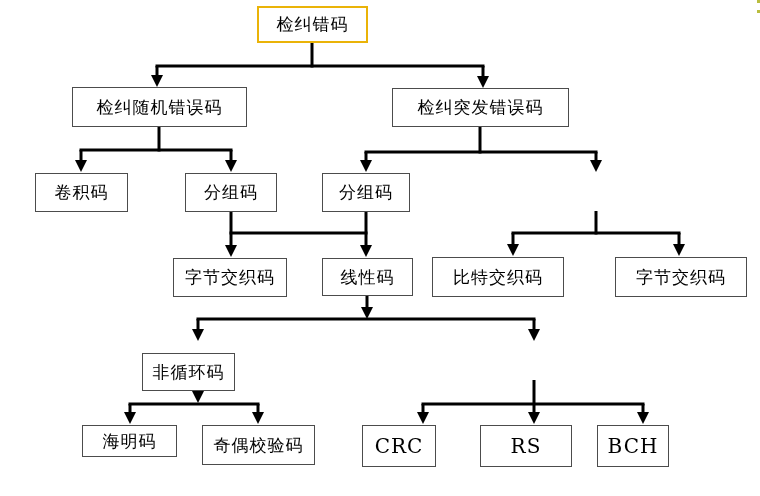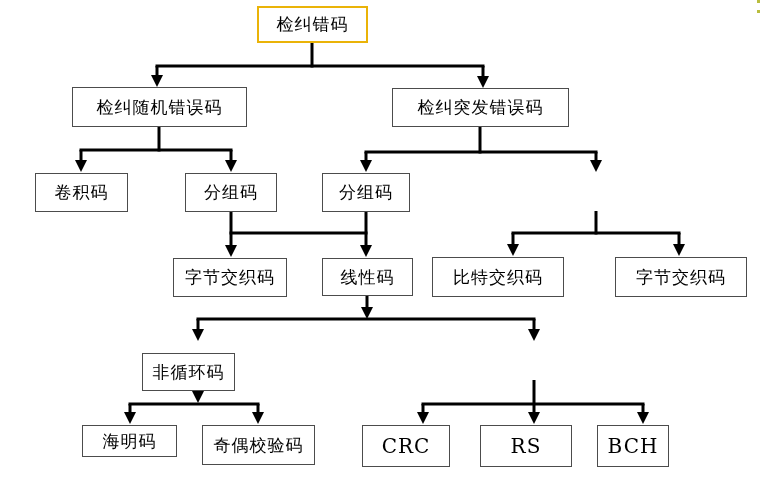--- a/index.html
+++ b/index.html
@@ -121,21 +121,21 @@
 
   <div class="node" style="left:615px;top:257px;width:132px;height:40px">字节交织码</div>
 
   <div class="node" style="left:142px;top:353px;width:93px;height:38px">非循环码</div>
 
 
   <div class="node" style="left:82px;top:425px;width:95px;height:32px">海明码</div>
 
   <div class="node" style="left:202px;top:425px;width:113px;height:40px">奇偶校验码</div>
 
-  <div class="node latin" style="left:362px;top:425px;width:88px;height:42px">CRC</div>
+  <div class="node latin" style="left:362px;top:425px;width:74px;height:42px">CRC</div>
 
   <div class="node latin" style="left:480px;top:425px;width:92px;height:42px">RS</div>
 
   <div class="node latin" style="left:597px;top:425px;width:72px;height:42px">BCH</div>
 
   <div class="artifact" style="left:757px;top:0px"></div>
   <div class="artifact" style="left:757px;top:10px"></div>
 
 </div>
 

